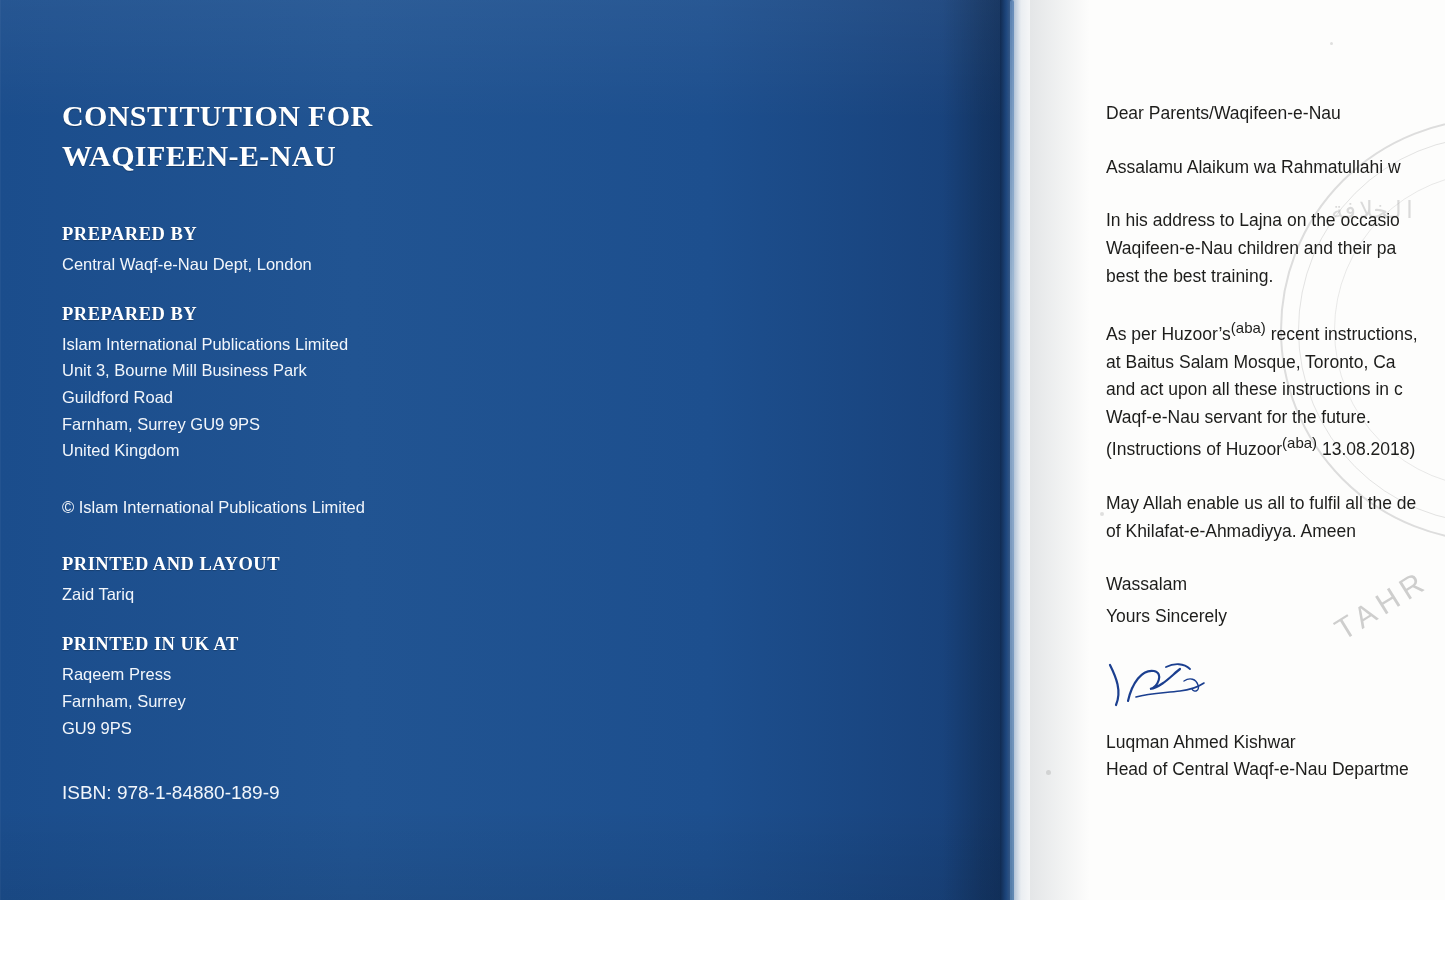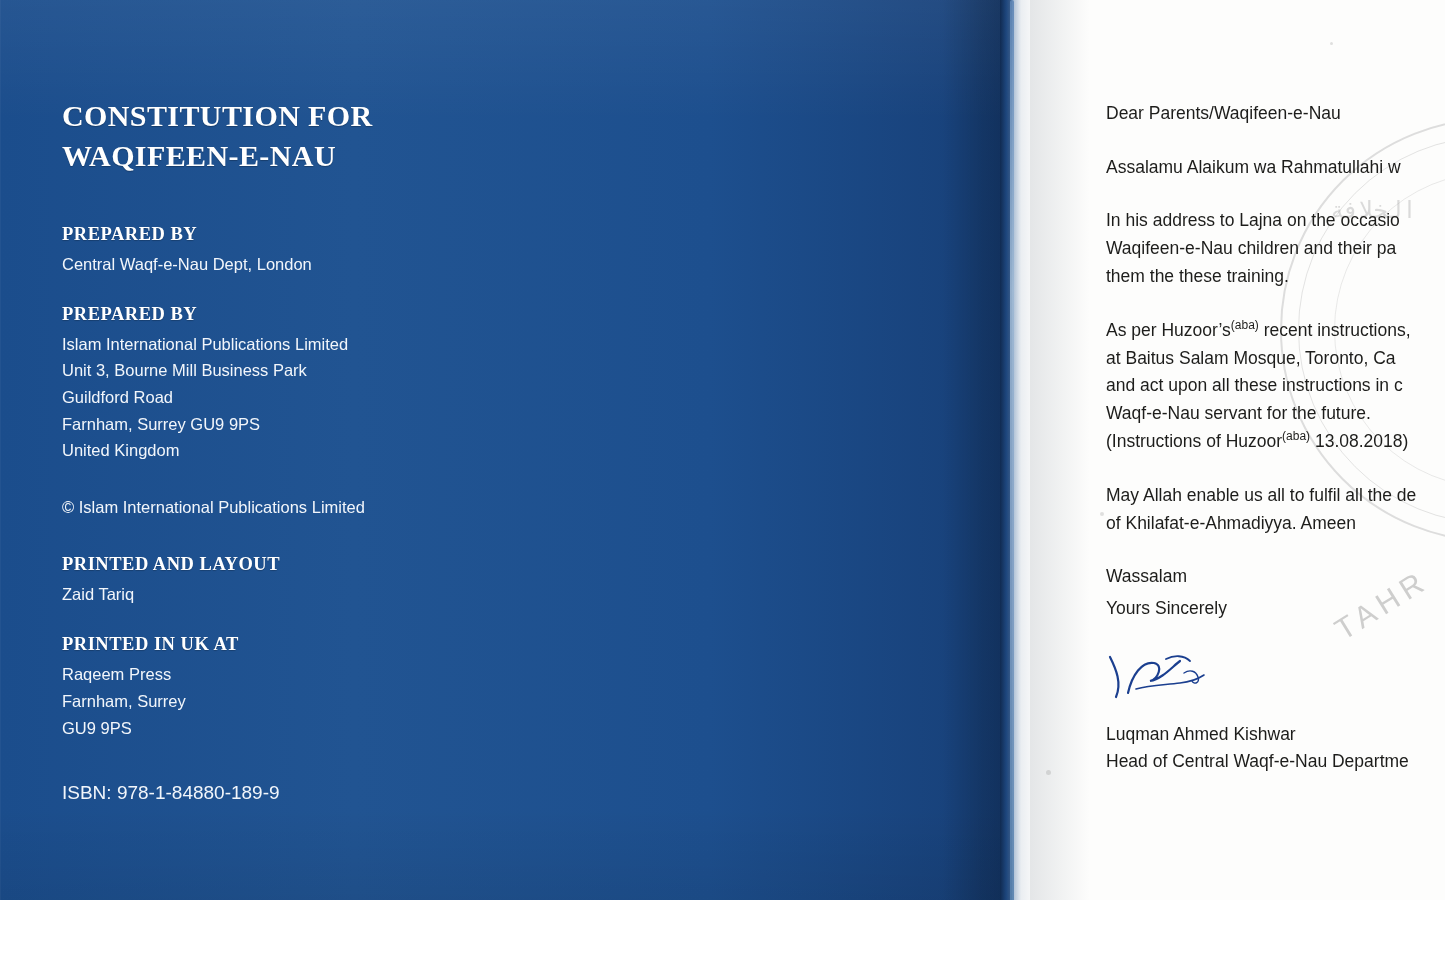--- a/index.html
+++ b/index.html
@@ -143,21 +143,21 @@
     left: 76px;
     top: 100px;
     width: 420px;
     color: #1d1d1b;
     font-family: "Liberation Sans", sans-serif;
     font-size: 17.5px;
     line-height: 1.58;
   }
   .letter p { margin: 0 0 26px 0; white-space: nowrap; }
   .letter p.tight { margin-bottom: 4px; }
-  sup { font-size: 12px; vertical-align: super; }
+  sup { font-size: 15px; vertical-align: super; }
 
   .signature {
     position: relative;
     width: 200px;
     height: 58px;
     margin: 10px 0 6px 0;
   }
   .signature svg { display: block; }
 
   .sign-block { margin-top: 14px; }
@@ -284,21 +284,21 @@
     <div class="speck" style="left:300px;top:42px;width:3px;height:3px;"></div>
 
     <div class="letter">
       <p>Dear Parents/Waqifeen-e-Nau</p>
 
       <p>Assalamu Alaikum wa Rahmatullahi w</p>
 
       <p>
         <span>In his address to Lajna on the occasio</span><br>
         <span>Waqifeen-e-Nau children and their pa</span><br>
-        <span>them the these training.</span>
+        <span>best the best training.</span>
       </p>
 
       <p>
         <span>As per Huzoor’s<sup>(aba)</sup> recent instructions,</span><br>
         <span>at Baitus Salam Mosque, Toronto, Ca</span><br>
         <span>and act upon all these instructions in c</span><br>
         <span>Waqf-e-Nau servant for the future.</span><br>
         <span>(Instructions of Huzoor<sup>(aba)</sup> 13.08.2018)</span>
       </p>
 

